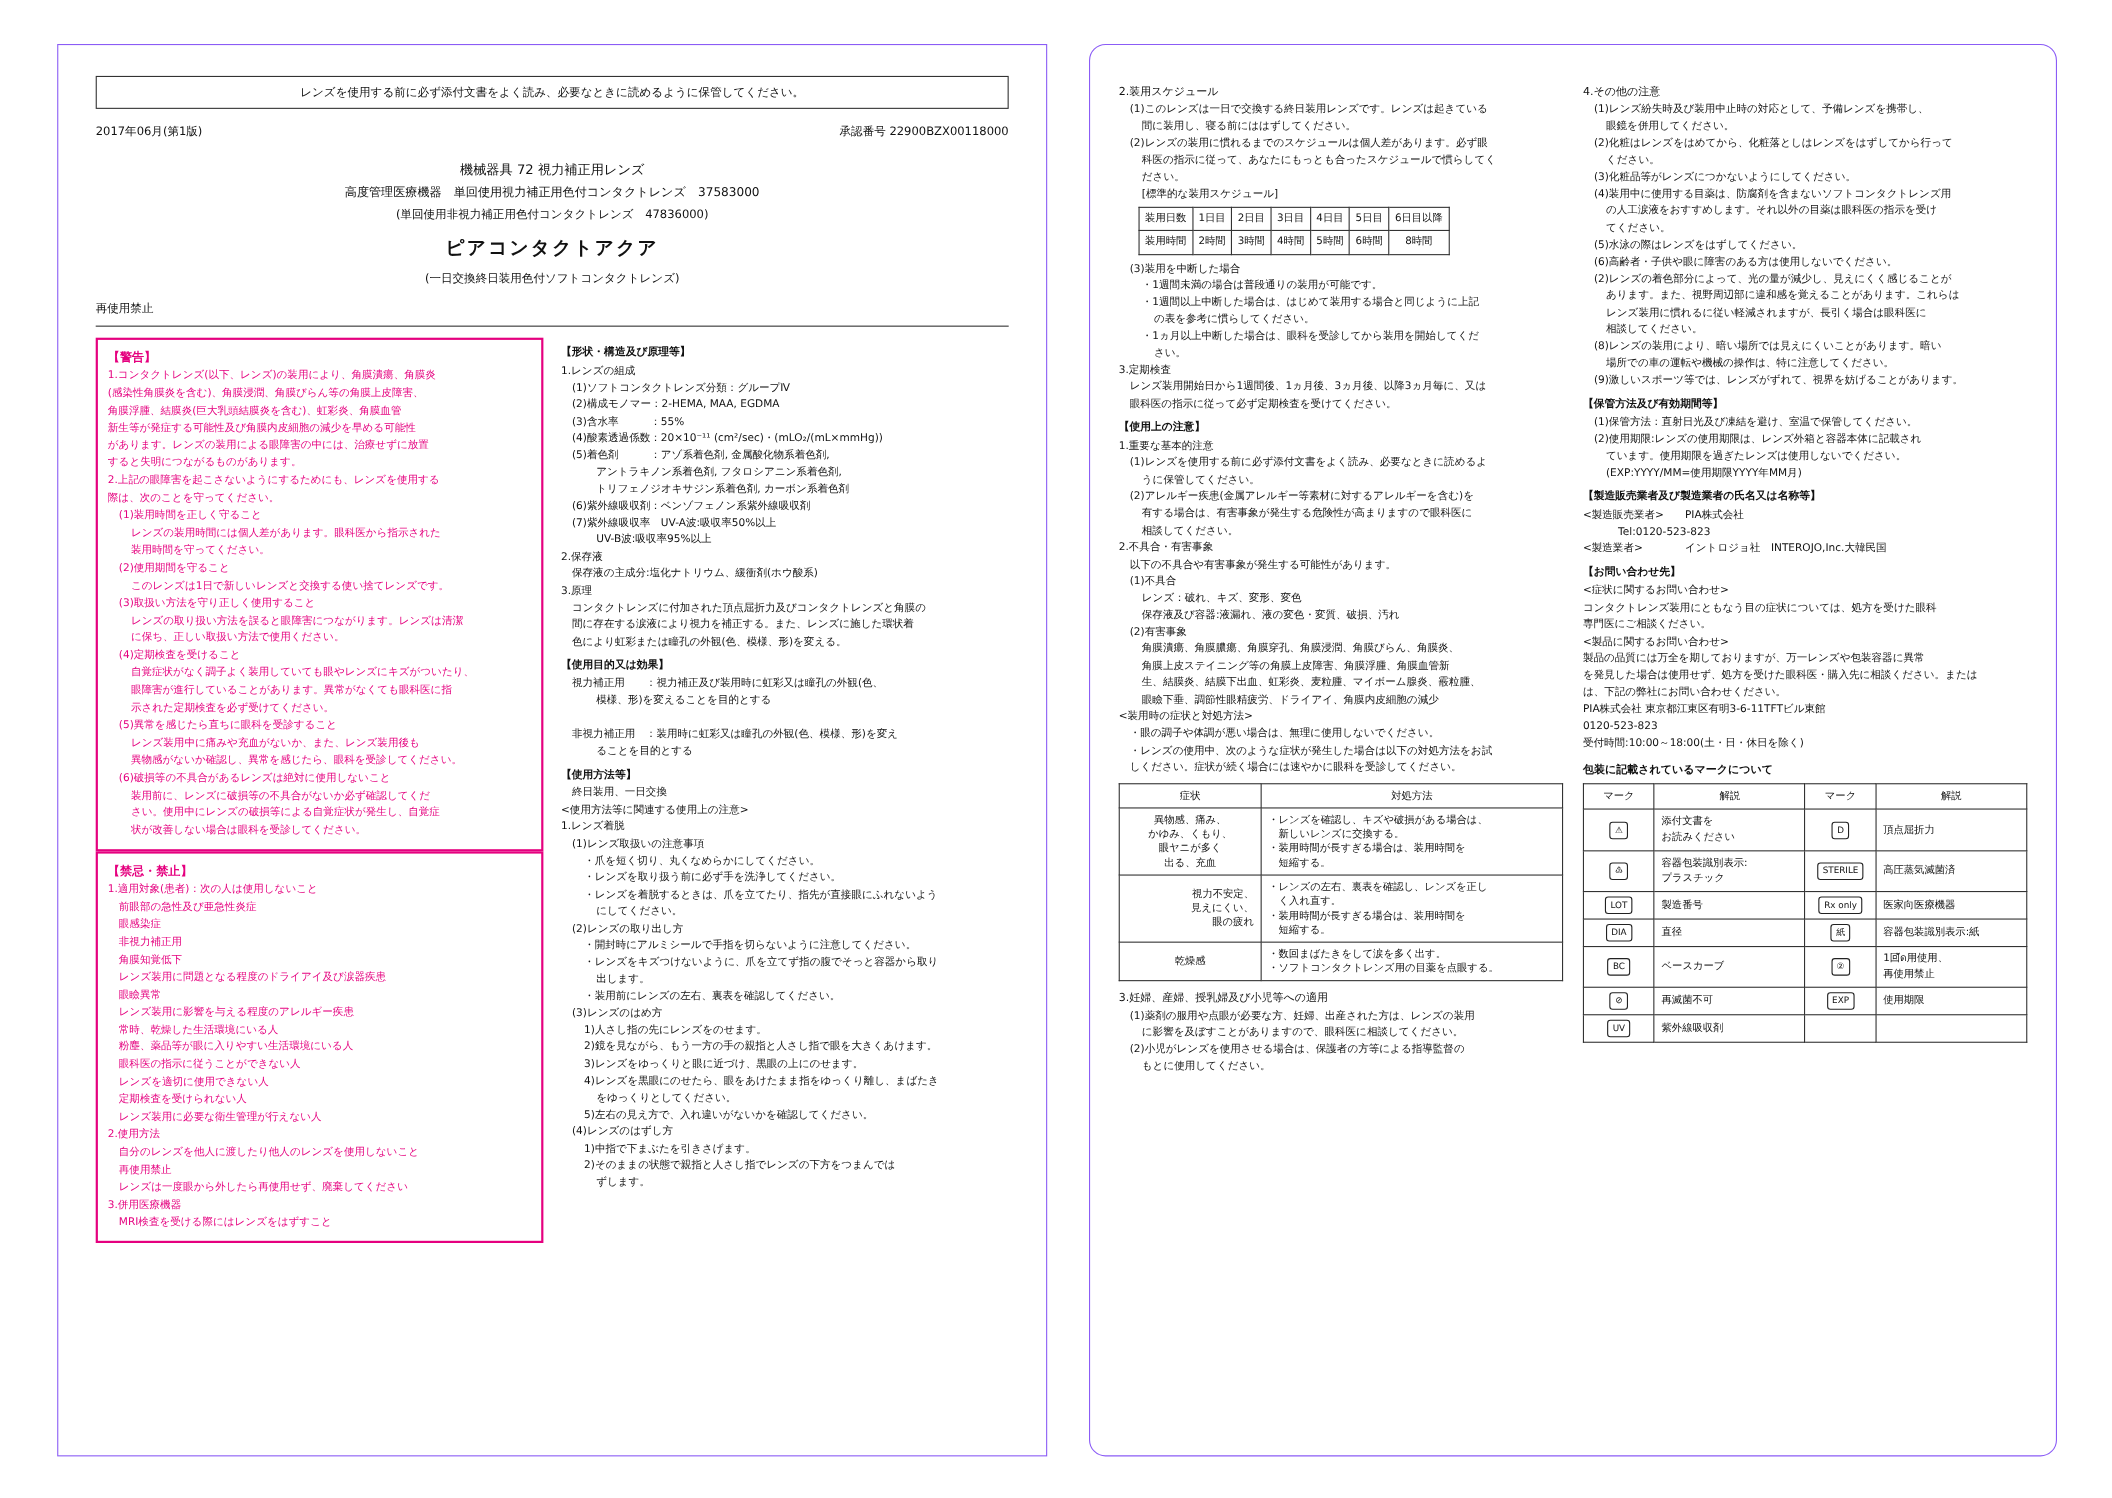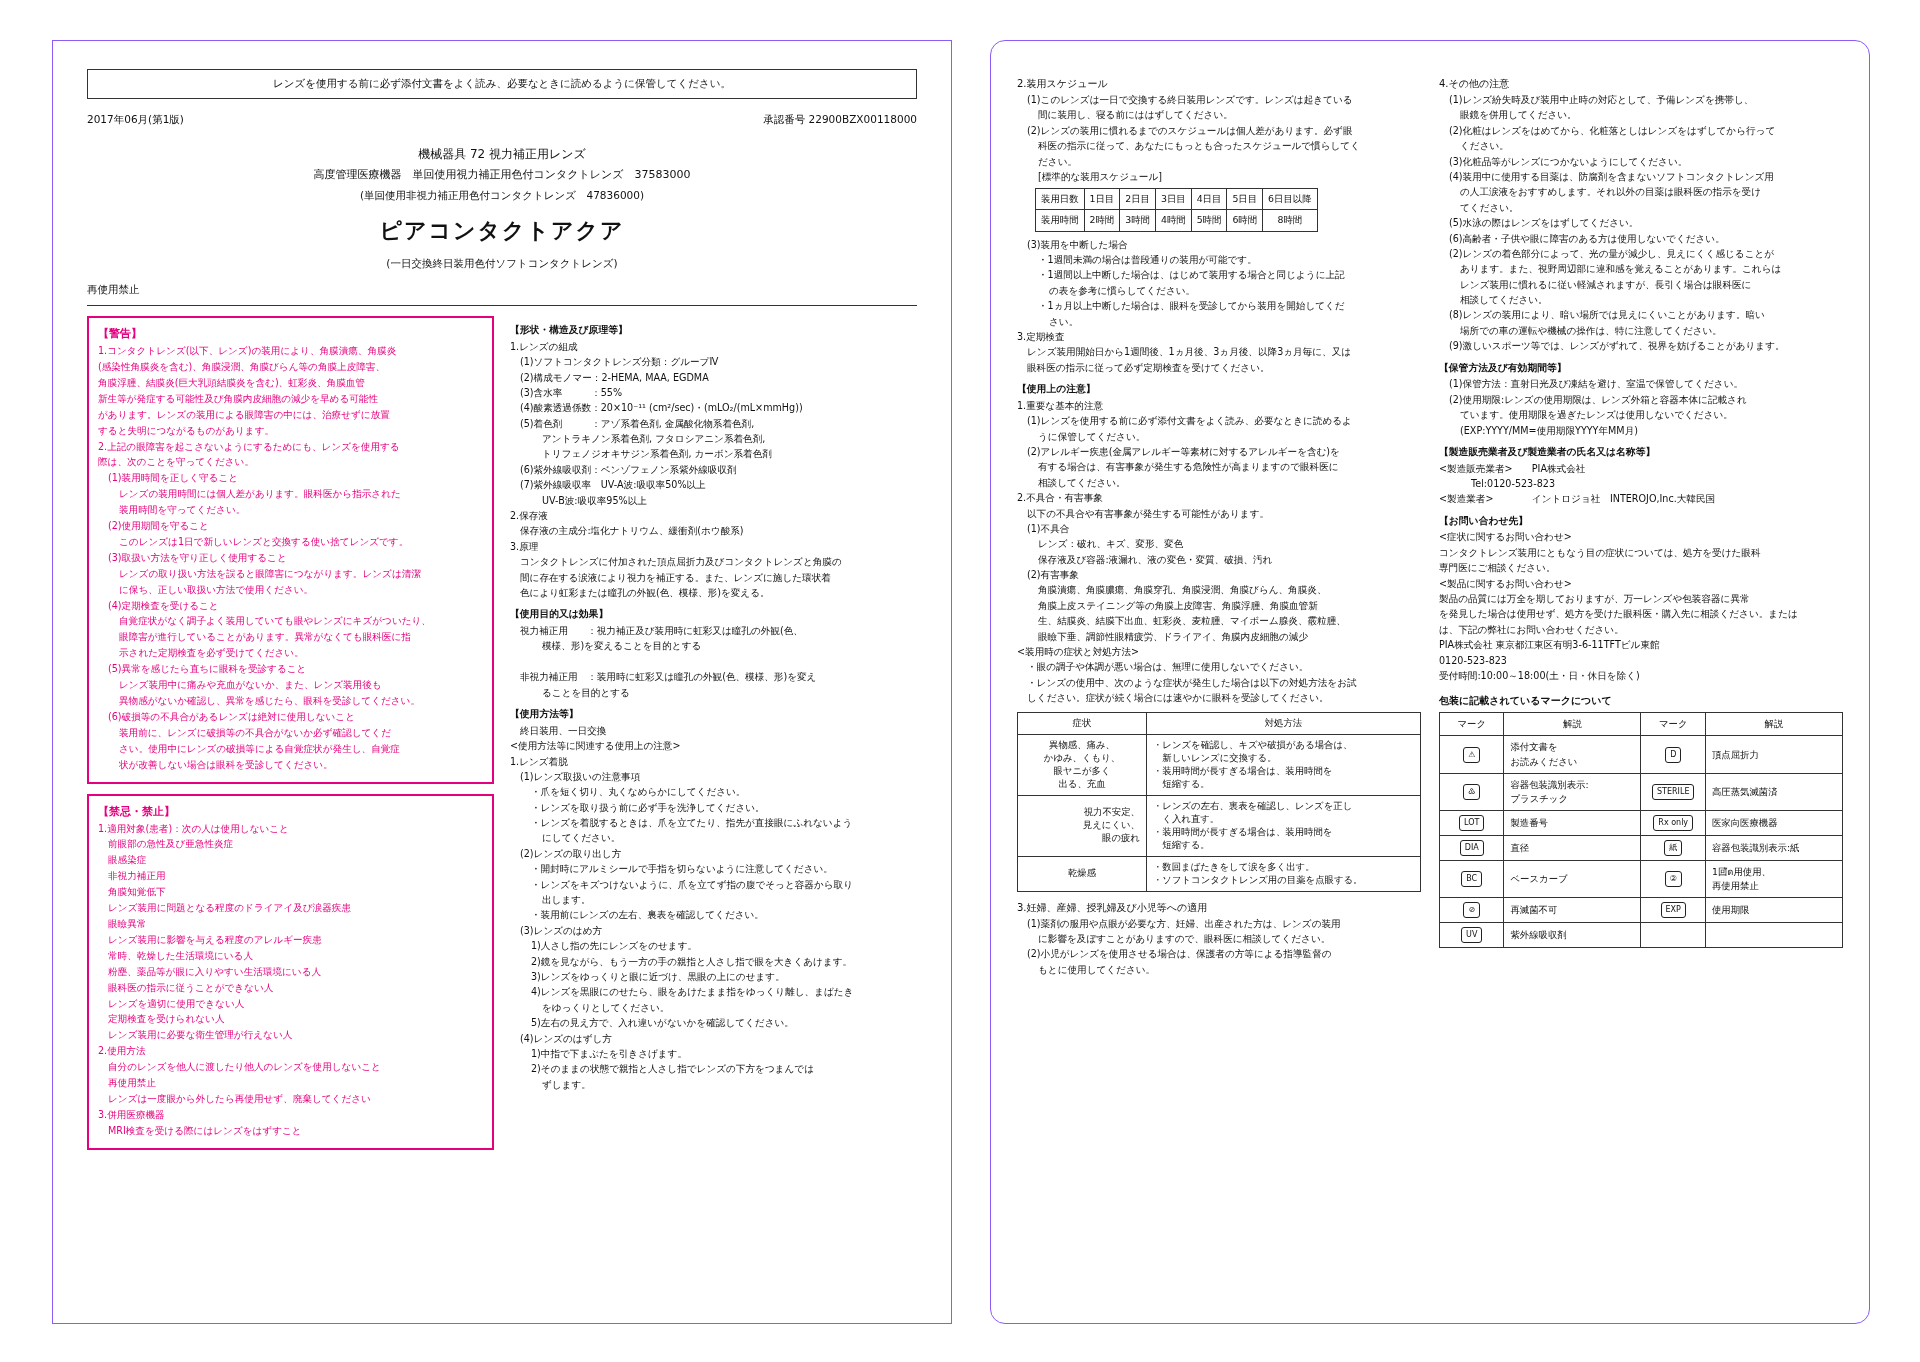--- a/index.html
+++ b/index.html
@@ -4,26 +4,26 @@
 <style>
   html,body{margin:0;padding:0;background:#ffffff;}
   body{width:1920px;height:1362px;font-family:"DejaVu Sans","Liberation Sans",sans-serif;color:#111;}
   .page{position:absolute;background:#fff;border:1px solid #8b5cf6;box-sizing:border-box;}
   #page-left{left:52px;top:40px;width:900px;height:1284px;padding:28px 34px;}
   #page-right{left:990px;top:40px;width:880px;height:1284px;padding:28px 26px;border-radius:15px;}
   .notice-box{border:1px solid #333;padding:7px 10px;font-size:10.5px;text-align:center;margin-bottom:14px;}
   .meta-row{display:flex;justify-content:space-between;font-size:10.5px;margin-bottom:16px;}
   .head-center{text-align:center;font-size:11px;line-height:1.85;}
   .head-center .t1{font-size:12px;}
-  .head-center .prod{font-size:22px;font-weight:bold;letter-spacing:2px;margin:6px 0 2px;}
+  .head-center .prod{font-size:17px;font-weight:bold;letter-spacing:2px;margin:6px 0 2px;}
   .head-center .sub{font-size:10.5px;}
   .reuse{font-size:10.5px;margin:10px 0 8px;}
   .cols{display:flex;gap:16px;}
   .col{width:50%;}
-  .warnbox{border:2px solid #e5007f;padding:8px 9px;margin-bottom:10px;}
+  .warnbox{border:2px solid #e5007f;padding:8px 9px;}
   .warnbox .title{color:#e5007f;font-weight:bold;font-size:11px;margin-bottom:3px;}
   .warn-li{color:#e5007f;font-size:9.6px;line-height:1.45;margin-bottom:2px;}
   .sec{font-size:9.6px;line-height:1.5;}
   .sec .h{font-size:10px;margin:7px 0 2px;}
   .sec .l{margin-bottom:1px;}
   .i1{padding-left:10px;}
   .i2{padding-left:21px;}
   .i3{padding-left:32px;}
   table.grid{border-collapse:collapse;font-size:9.4px;}
   table.grid td,table.grid th{border:1px solid #333;padding:3px 5px;text-align:center;font-weight:normal;}

